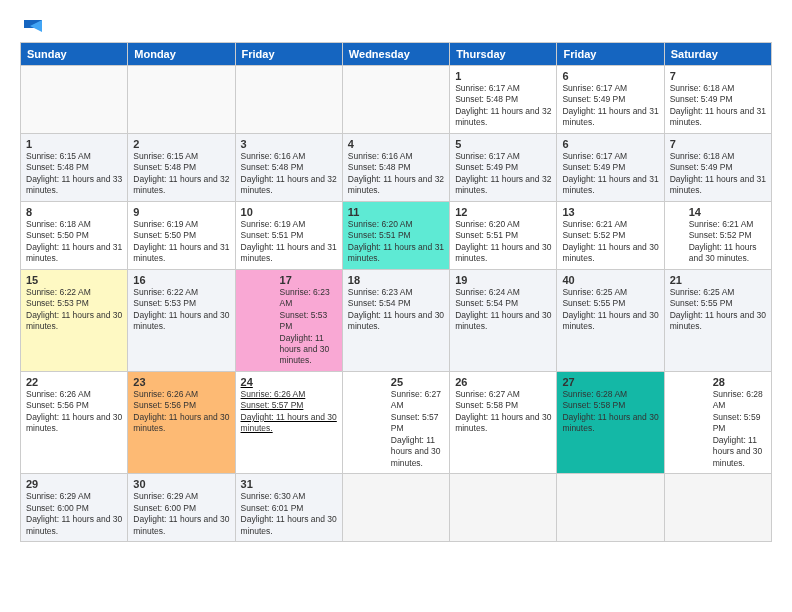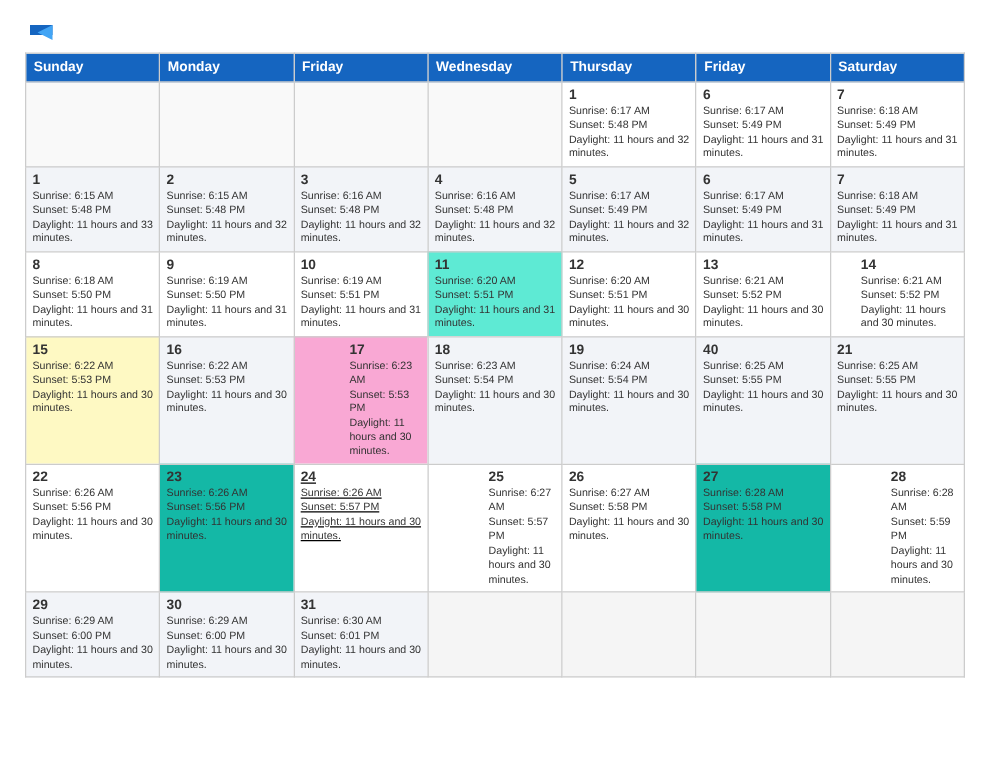--- a/index.html
+++ b/index.html
@@ -225,21 +225,21 @@
           <td style="background: rgb(242, 244, 248);">
         <span class="day-num">21</span>
         <div class="day-info">Sunrise: 6:25 AM<br>Sunset: 5:55 PM<br>Daylight: 11 hours and 30 minutes.</div>
       </td>
         </tr>
         <tr>
           <td style="background: rgb(255, 255, 255); margin-left: 40px;">
         <span class="day-num">22</span>
         <div class="day-info">Sunrise: 6:26 AM<br>Sunset: 5:56 PM<br>Daylight: 11 hours and 30 minutes.</div>
       </td>
-          <td style="background: #14b8a6;">
+          <td style="background: #fdba74;">
         <span class="day-num">23</span>
         <div class="day-info">Sunrise: 6:26 AM<br>Sunset: 5:56 PM<br>Daylight: 11 hours and 30 minutes.</div>
       </td>
           <td style="background: rgb(255, 255, 255); text-decoration: underline;">
         <span class="day-num">24</span>
         <div class="day-info">Sunrise: 6:26 AM<br>Sunset: 5:57 PM<br>Daylight: 11 hours and 30 minutes.</div>
       </td>
           <td style="background: rgb(255, 255, 255); padding-left: 48px;">
         <span class="day-num">25</span>
         <div class="day-info">Sunrise: 6:27 AM<br>Sunset: 5:57 PM<br>Daylight: 11 hours and 30 minutes.</div>

